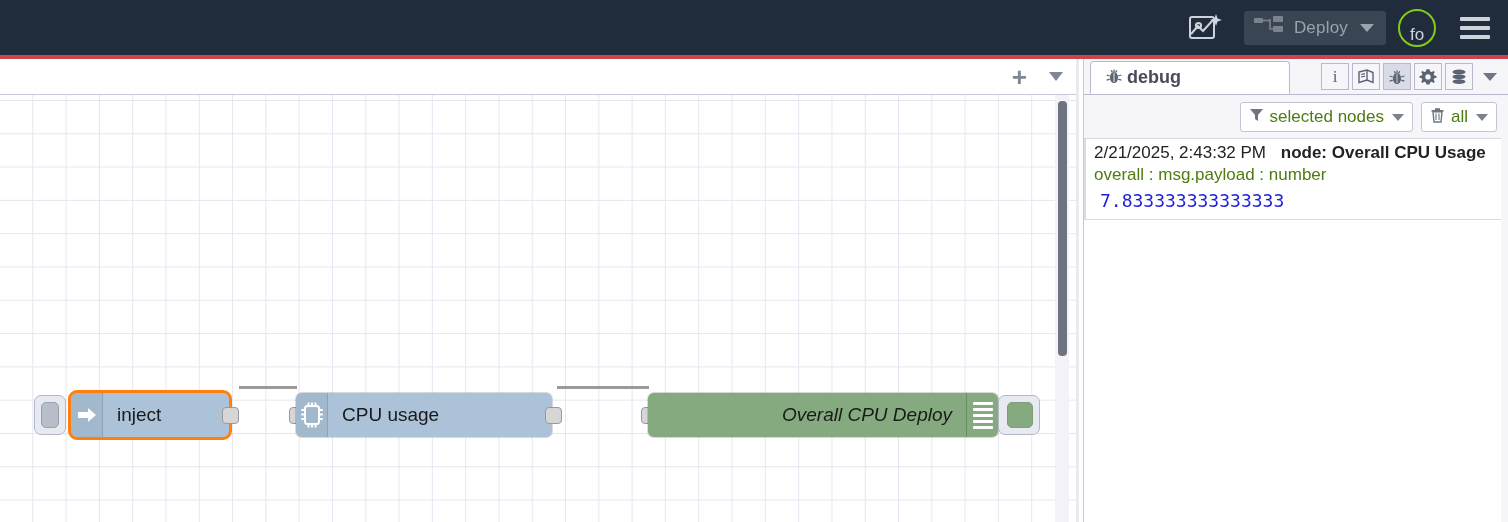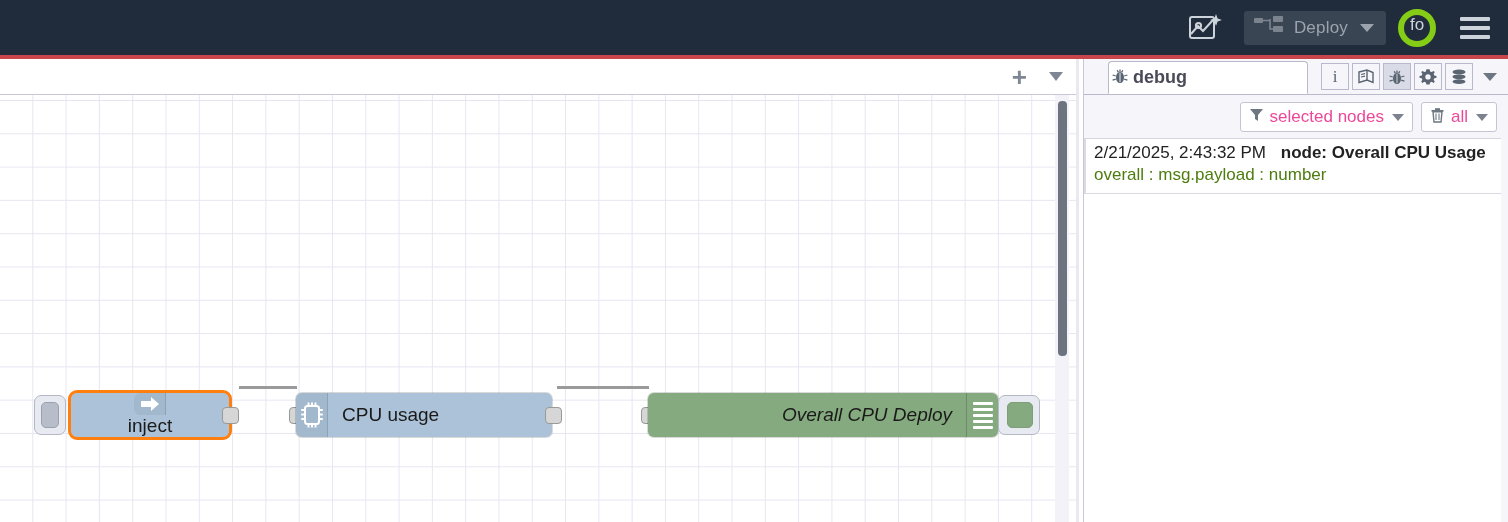--- a/index.html
+++ b/index.html
@@ -34,22 +34,22 @@
   }
   #deploy-label { margin:0 12px 0 10px; color:#9aa3ae; letter-spacing:.2px; }
   .caret-down {
     width:0;height:0;border-left:7px solid transparent;
     border-right:7px solid transparent;border-top:8px solid #9aa3ae;
     margin-right:8px;
   }
 
   #avatar {
     width:38px;height:38px;border-radius:50%;
-    border:6px solid #84cc16; color:#cdd3da;
-    display:flex;align-items:flex-start;justify-content:center;
+    border:2px solid #84cc16; color:#cdd3da;
+    display:flex;align-items:flex-end;justify-content:center;
     font-size:17px; margin-right:24px;
   }
   #hamburger { width:30px; display:flex; flex-direction:column; gap:5px; }
   #hamburger span { display:block;height:4px;background:#cdd3da;border-radius:1px; }
 
   
   #workspace { position:absolute; left:0; top:59px; width:1079px; height:463px; background:#fff; }
 
   #tabbar {
     position:absolute; left:0; top:0; width:1079px; height:36px;
@@ -89,21 +89,21 @@
 
   
   .node { position:absolute; }
   .node-body {
     position:absolute; height:44px; border-radius:6px;
     display:flex; align-items:center;
     box-shadow:0 0 0 1px rgba(0,0,0,0.15);
   }
   .node-blue { background:#abc2d8; }
   .node-green { background:#86aa7f; }
-  .node-selected { outline:3px solid #ff7f0e; outline-offset:0px; border-radius:6px;flex-direction:column; }
+  .node-selected { outline:3px solid #ff7f0e; outline-offset:0px; border-radius:6px; }
 
   .node-icon-box {
     width:32px; height:100%;
     display:flex; align-items:center; justify-content:center;
     border-right:1px solid rgba(0,0,0,0.12);
     background:rgba(0,0,0,0.05);
     border-radius:6px 0 0 6px;
   }
   .node-icon-box.right {
     border-right:none; border-left:1px solid rgba(0,0,0,0.18);
@@ -141,24 +141,24 @@
   
   #sidebar {
     position:absolute; left:1083px; top:59px; width:425px; height:463px;
     background:#f6f6fa; border-left:1px solid #c8c8d8;
   }
   #sb-tabrow {
     position:absolute; left:0; top:0; width:425px; height:36px;
     display:flex; align-items:flex-end; border-bottom:1px solid #b9b9cb;
   }
   #debug-tab {
-    margin-left:24px; width:200px; height:33px;
+    margin-left:6px; width:200px; height:33px;
     background:#fff; border:1px solid #b9b9cb; border-bottom:1px solid #fff;
     border-radius:4px 4px 0 0;
-    display:flex; align-items:center; padding-left:2px;
+    display:flex; align-items:center; padding-left:14px;
     position:relative; z-index:2;
   }
   #debug-tab-label { font-size:18px; font-weight:bold; color:#4a4a58; margin-left:4px; }
 
   #sb-icons { position:absolute; right:8px; bottom:4px; display:flex; align-items:center; }
   .sb-icon-btn {
     width:28px; height:27px; border:1px solid #b9b9cb; background:#f6f6fa;
     margin-left:3px; display:flex; align-items:center; justify-content:center;
     cursor:pointer; color:#5a6472;
   }
@@ -170,21 +170,21 @@
   }
 
   #sb-filterrow {
     position:absolute; left:0; top:37px; width:425px; height:42px;
     display:flex; align-items:center; justify-content:flex-end; padding-right:12px;
     background:#f6f6fa;
   }
   .filter-btn {
     height:30px; border:1px solid #c3c6d2; background:#fff; border-radius:3px;
     display:flex; align-items:center; padding:0 8px; margin-left:8px;
-    font-size:17px; color:#ec4899; cursor:pointer;
+    font-size:17px; color:#4d7c0f; cursor:pointer;
   }
   .filter-btn .lbl { margin:0 8px 0 6px; }
   .mini-caret {
     width:0;height:0;border-left:6px solid transparent;border-right:6px solid transparent;
     border-top:7px solid #7d838e;
   }
 
   #msg-list {
     position:absolute; left:0; top:79px; width:417px; height:464px;
     background:#fff; border-top:1px solid #d6d6e0;
@@ -397,15 +397,16 @@
     </div>
   </div>
 
   <div id="msg-list">
     <div id="msg-entry">
       <div id="msg-line1">
         <span>2/21/2025, 2:43:32 PM</span>
         <span id="msg-node">node: Overall CPU Usage</span>
       </div>
       <div id="msg-prop">overall : msg.payload : number</div>
+      <div id="msg-value">7.833333333333333</div>
     </div>
   </div>
 </div>
 
 </body></html>

